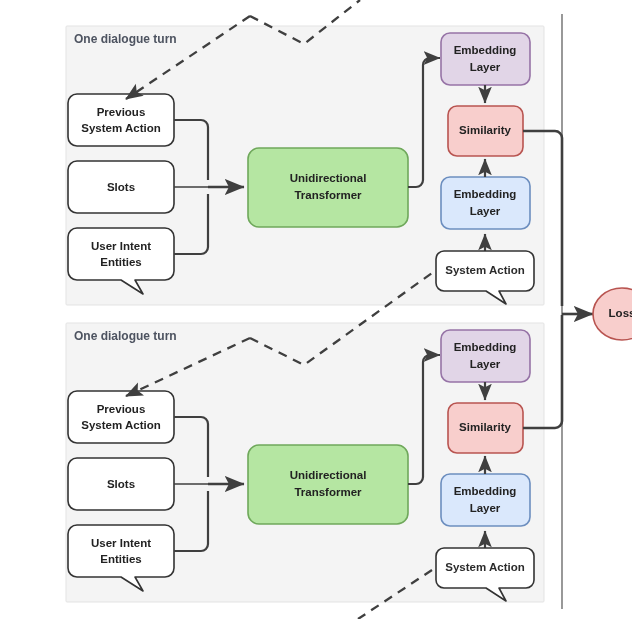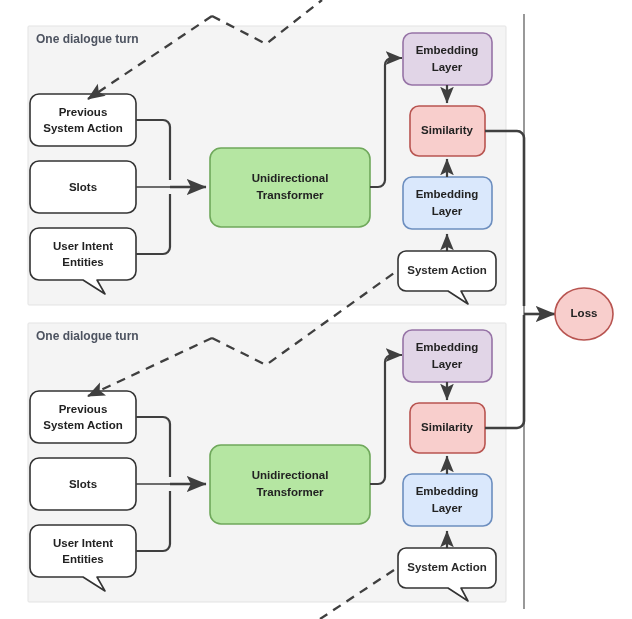--- a/index.html
+++ b/index.html
@@ -1,18 +1,18 @@
 <!DOCTYPE html>
 <html><head>
 <meta charset="utf-8">
 <style>
   html,body{margin:0;padding:0;background:#ffffff;}
   body{width:632px;height:619px;overflow:hidden;
        font-family:"Liberation Sans","DejaVu Sans",sans-serif;}
-  #stage{position:relative;width:560px;height:619px;}
+  #stage{position:relative;width:560px;height:619px;padding-left:38px;}
   svg{display:block;}
   .nodetext{font-family:"Liberation Sans","DejaVu Sans",sans-serif;
             font-weight:bold;font-size:11.5px;fill:#222222;
             text-anchor:middle;dominant-baseline:middle;}
   .panel-label{font-family:"Liberation Sans","DejaVu Sans",sans-serif;
                font-weight:bold;font-size:12px;fill:#4d5360;}
   .sysact-text{fill:#2b2b2b;}
 </style>
 </head>
 <body>

